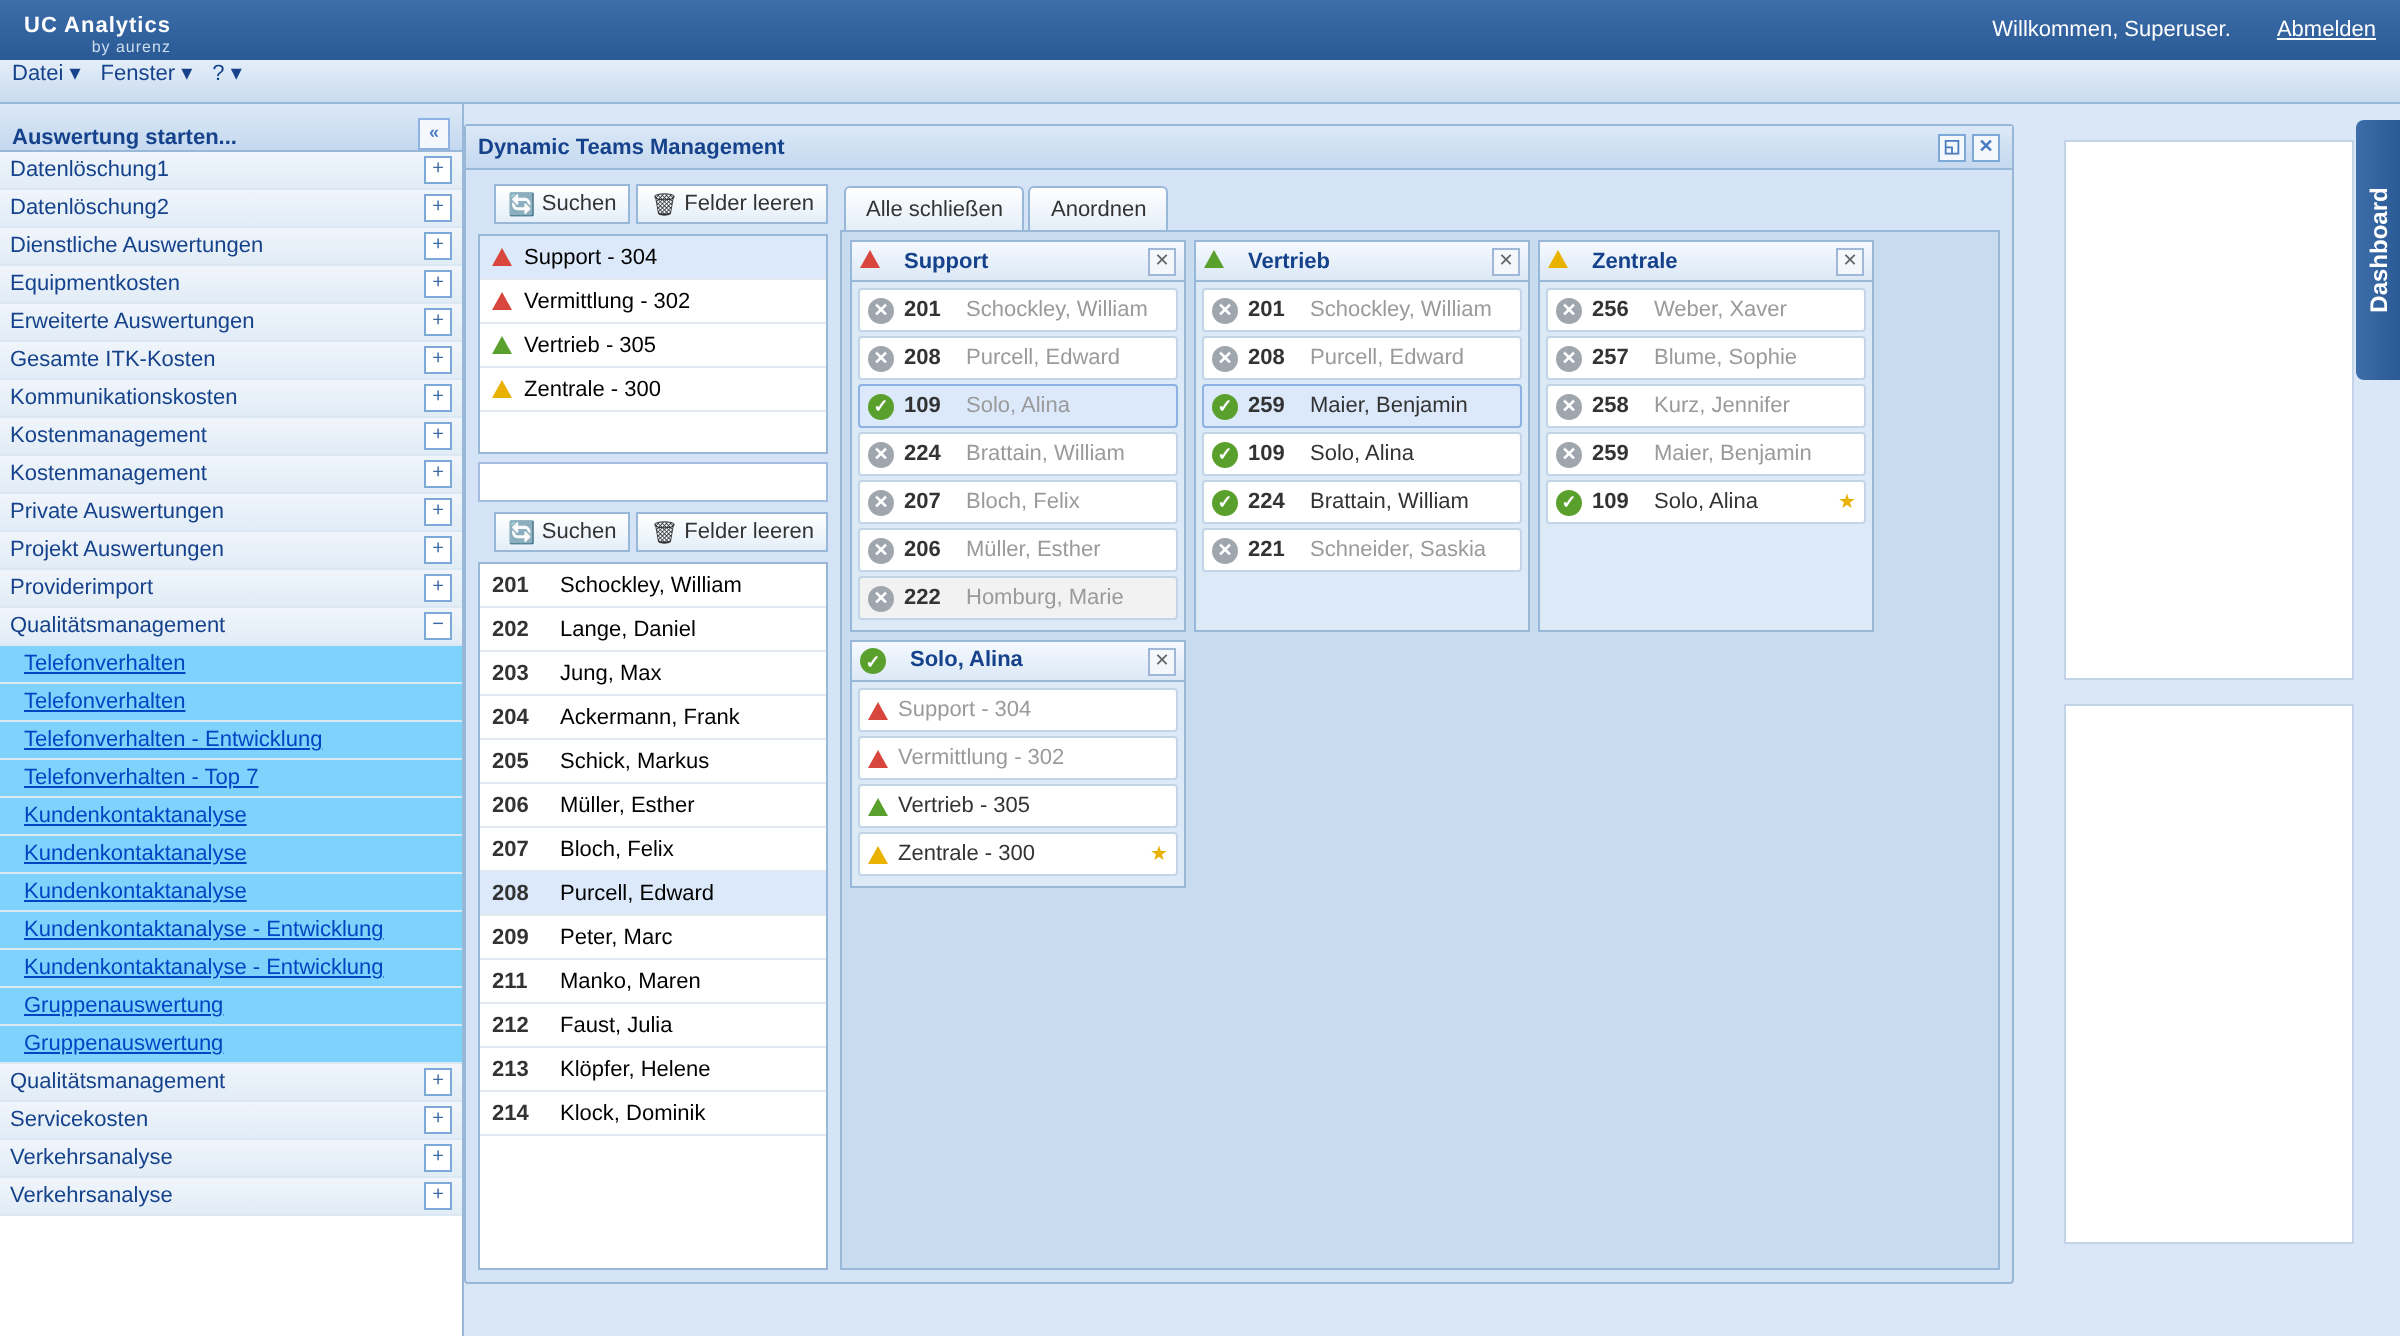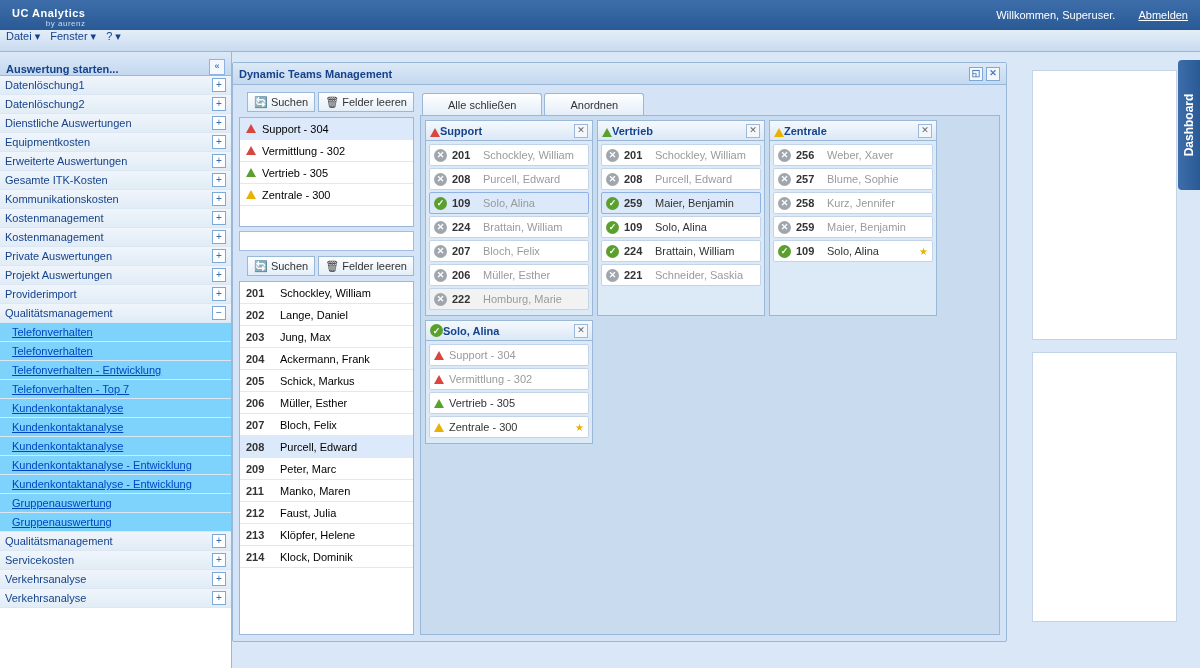--- a/index.html
+++ b/index.html
@@ -34,25 +34,25 @@
 .listbox.flex{flex:1;max-height:none}
 .lrow{height:22px;border-bottom:1px solid #e1e8f0;display:flex;align-items:center;padding:0 6px;gap:6px}
 .lrow.sel{background:#dbe9fa}
 .lrow .num{width:28px;font-weight:bold;color:#333}
 .tri{width:0;height:0;border-left:5px solid transparent;border-right:5px solid transparent;border-bottom:9px solid;display:inline-block}
 .tri.red{border-bottom-color:#d9463d}
 .tri.green{border-bottom-color:#5aa02c}
 .tri.yellow{border-bottom-color:#e9b100}
 .rightcol{flex:1;display:flex;flex-direction:column}
 .tabbar{height:24px;display:flex;align-items:flex-end;gap:2px;padding-left:2px}
-.tab{height:22px;border:1px solid #99b8d8;border-bottom:none;background:linear-gradient(#fff,#e4eef9);padding:0 25px;display:flex;align-items:center;color:#333;cursor:pointer;border-radius:3px 3px 0 0}
+.tab{height:22px;border:1px solid #99b8d8;border-bottom:none;background:linear-gradient(#fff,#e4eef9);padding:0 10px;display:flex;align-items:center;color:#333;cursor:pointer;border-radius:3px 3px 0 0}
 .panels{flex:1;border:1px solid #99b8d8;background:#c9dbef;padding:4px;display:flex;flex-wrap:wrap;align-content:flex-start;gap:4px;overflow:auto}
 .panel{width:168px;border:1px solid #99b8d8;background:#dce9f7}
 .phead{height:20px;background:linear-gradient(#f5f9fe,#dbe8f6);border-bottom:1px solid #99b8d8;display:flex;align-items:center;justify-content:space-between;padding:0 4px}
-.phead .pt{display:flex;align-items:flex-end;gap:0;color:#15428b;font-weight:bold}
+.phead .pt{display:flex;align-items:flex-start;gap:12px;color:#15428b;font-weight:bold}
 .phead .px{width:14px;height:14px;border:1px solid #a0b8d8;background:#f4f8fd;text-align:center;line-height:11px;font-size:9px;color:#666;cursor:pointer}
 .pbody{padding:3px;background:#dce9f7}
 .prow{height:22px;border:1px solid #c3d4e8;background:#fff;margin-bottom:2px;display:flex;align-items:center;padding:0 4px;gap:5px;border-radius:2px}
 .prow.sel{background:#dbe9fa;border-color:#8db2e3}
 .prow.dim .pname{color:#9a9a9a}
 .prow .pnum{width:26px;font-weight:bold;color:#333}
 .prow .pname{color:#333}
 .prow.dim2{background:#f2f2f2}
 .si{width:13px;height:13px;border-radius:50%;display:inline-flex;align-items:center;justify-content:center;font-size:9px;color:#fff;font-weight:bold}
 .si.gray{background:#9fa6ad}

